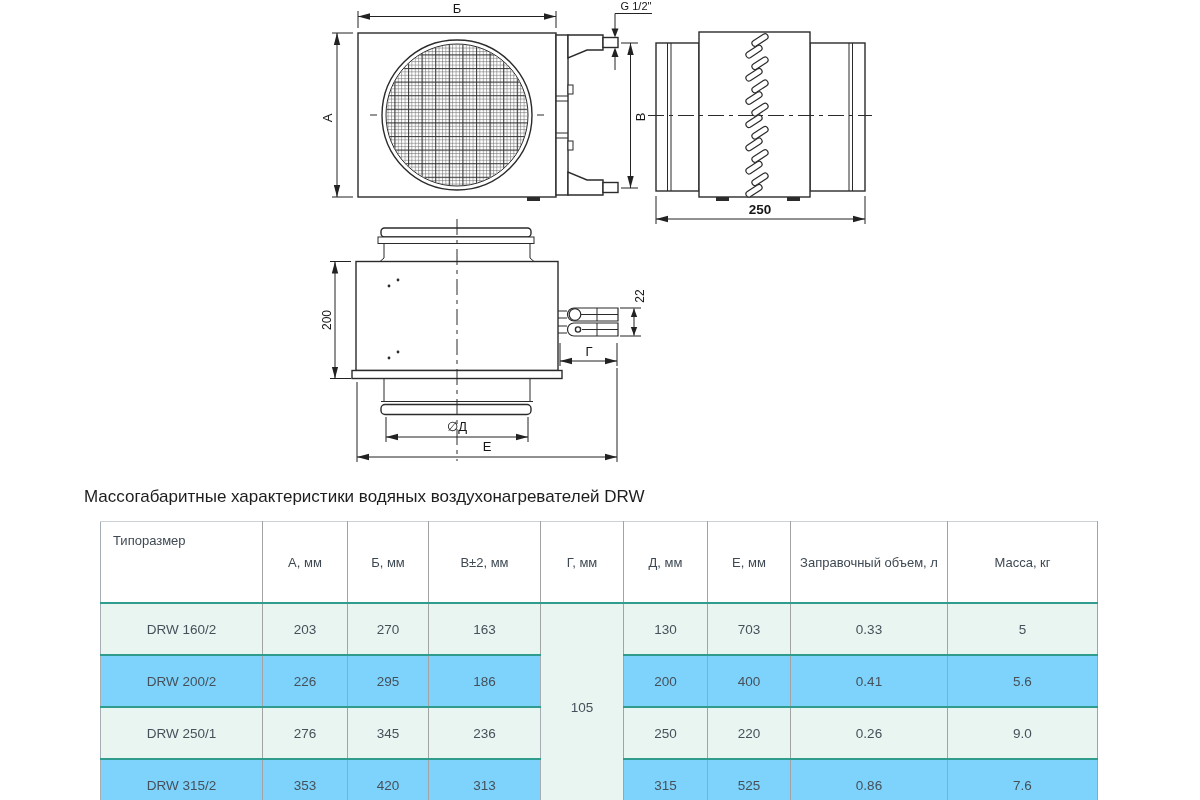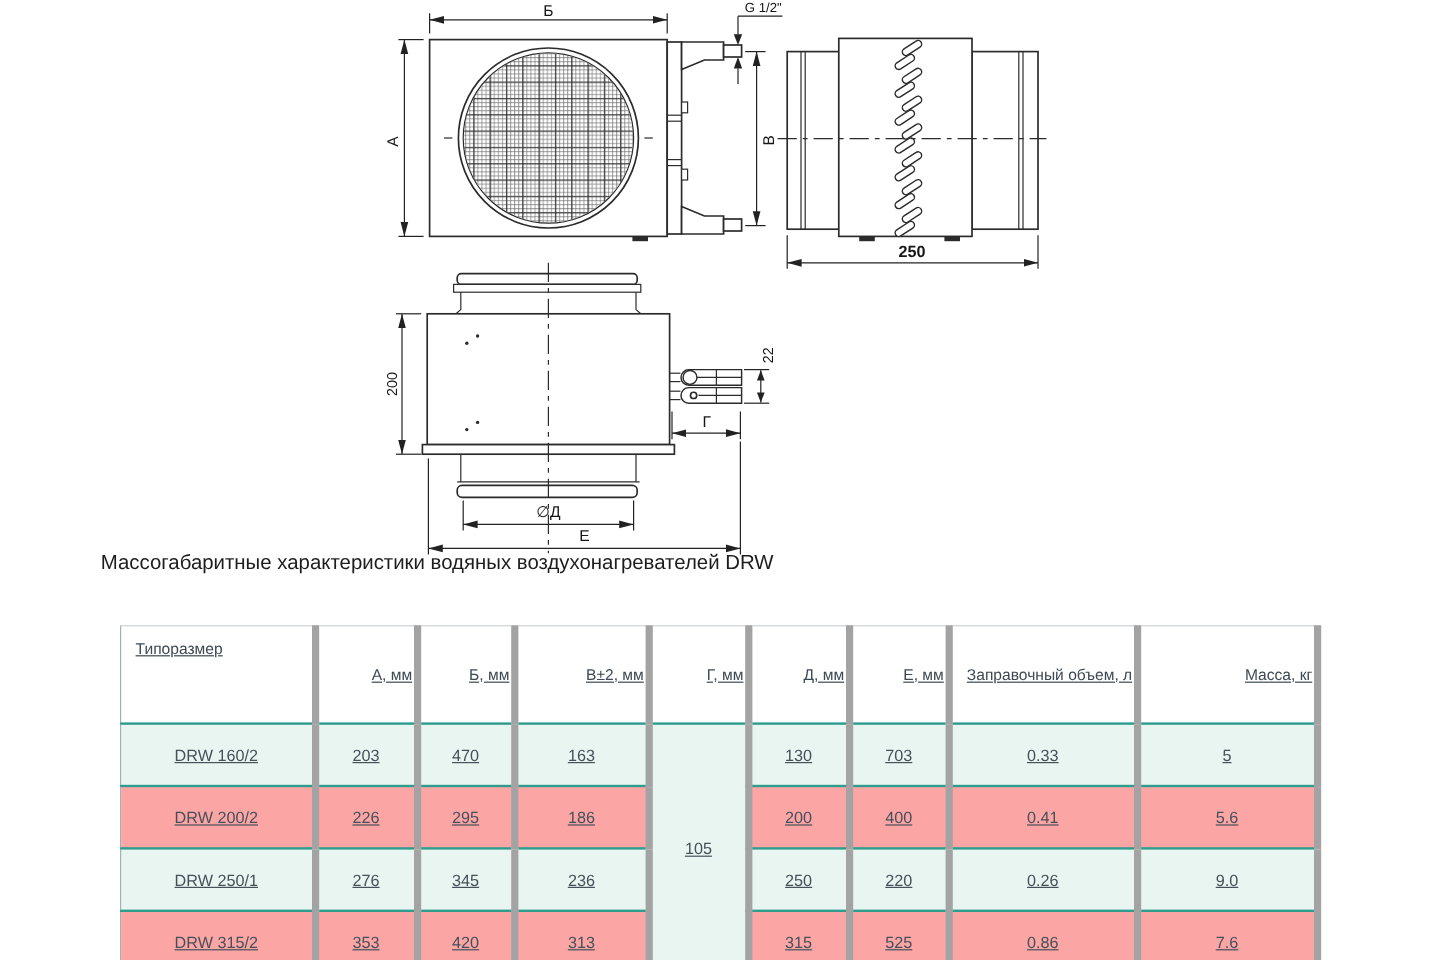--- a/index.html
+++ b/index.html
@@ -10,47 +10,46 @@
   }
   .stage { position:absolute; inset:0; }
   svg.drawing { position:absolute; left:0; top:0; }
   svg.drawing text { font-family:"Liberation Sans", sans-serif; fill:#161616; }
   .dimtext { font-size:13px; }
   .dimsmall { font-size:12px; }
   .threadtext { font-size:11px; }
   .boldtext { font-size:13.5px; font-weight:bold; }
 
   .page-title {
-    position:absolute; left:84px; top:459px;
+    position:absolute; left:84px; top:487px;
     font-size:17px; color:#1d1d1d; line-height:20px;
   }
 
   table.spec {
     position:absolute; left:100px; top:521px; width:997px;
     border-collapse:collapse; table-layout:fixed;
     font-size:13.5px; color:#46505a;
     border-left:1px solid #b3babf; border-right:1px solid #b3babf;
   }
   table.spec th, table.spec td {
-    border-right:6px solid #a3a3a3; border-left:1px solid #a6aeb4;
+    border-right:1px solid #a3a3a3; border-left:1px solid #a6aeb4;
     font-weight:normal;
-    text-decoration:underline;
   }
   table.spec thead th {
     border-top:1px solid #ccd1d5;
     border-bottom:2px solid var(--teal);
-    height:69px; text-align:right; vertical-align:middle;
+    height:69px; text-align:center; vertical-align:middle;
     font-size:13px; color:#3e4953; background:#fff;
   }
   table.spec thead th.first {
     text-align:left; vertical-align:top; padding:11px 6px 0 12px;
   }
   table.spec tbody td {
     height:48px; text-align:center; vertical-align:middle;
-    border-bottom:2px solid var(--teal); background:#fca5a5;
+    border-bottom:2px solid var(--teal); background:#7dd3fc;
   }
   table.spec tbody tr.tint td { background:var(--tint); }
   table.spec tbody td.merge { background:#fff; }
 </style>
 </head>
 <body>
 
 <div class="stage">
 
   <svg class="drawing" width="1200" height="470" viewBox="0 0 1200 470">
@@ -244,21 +243,21 @@
         <th>Д, мм</th>
         <th>Е, мм</th>
         <th>Заправочный объем, л</th>
         <th>Масса, кг</th>
       </tr>
     </thead>
     <tbody>
       <tr class="tint">
         <td>DRW 160/2</td>
         <td>203</td>
-        <td>470</td>
+        <td>270</td>
         <td>163</td>
         <td class="merge" rowspan="4">105</td>
         <td>130</td>
         <td>703</td>
         <td>0.33</td>
         <td>5</td>
       </tr>
       <tr>
         <td>DRW 200/2</td>
         <td>226</td>

